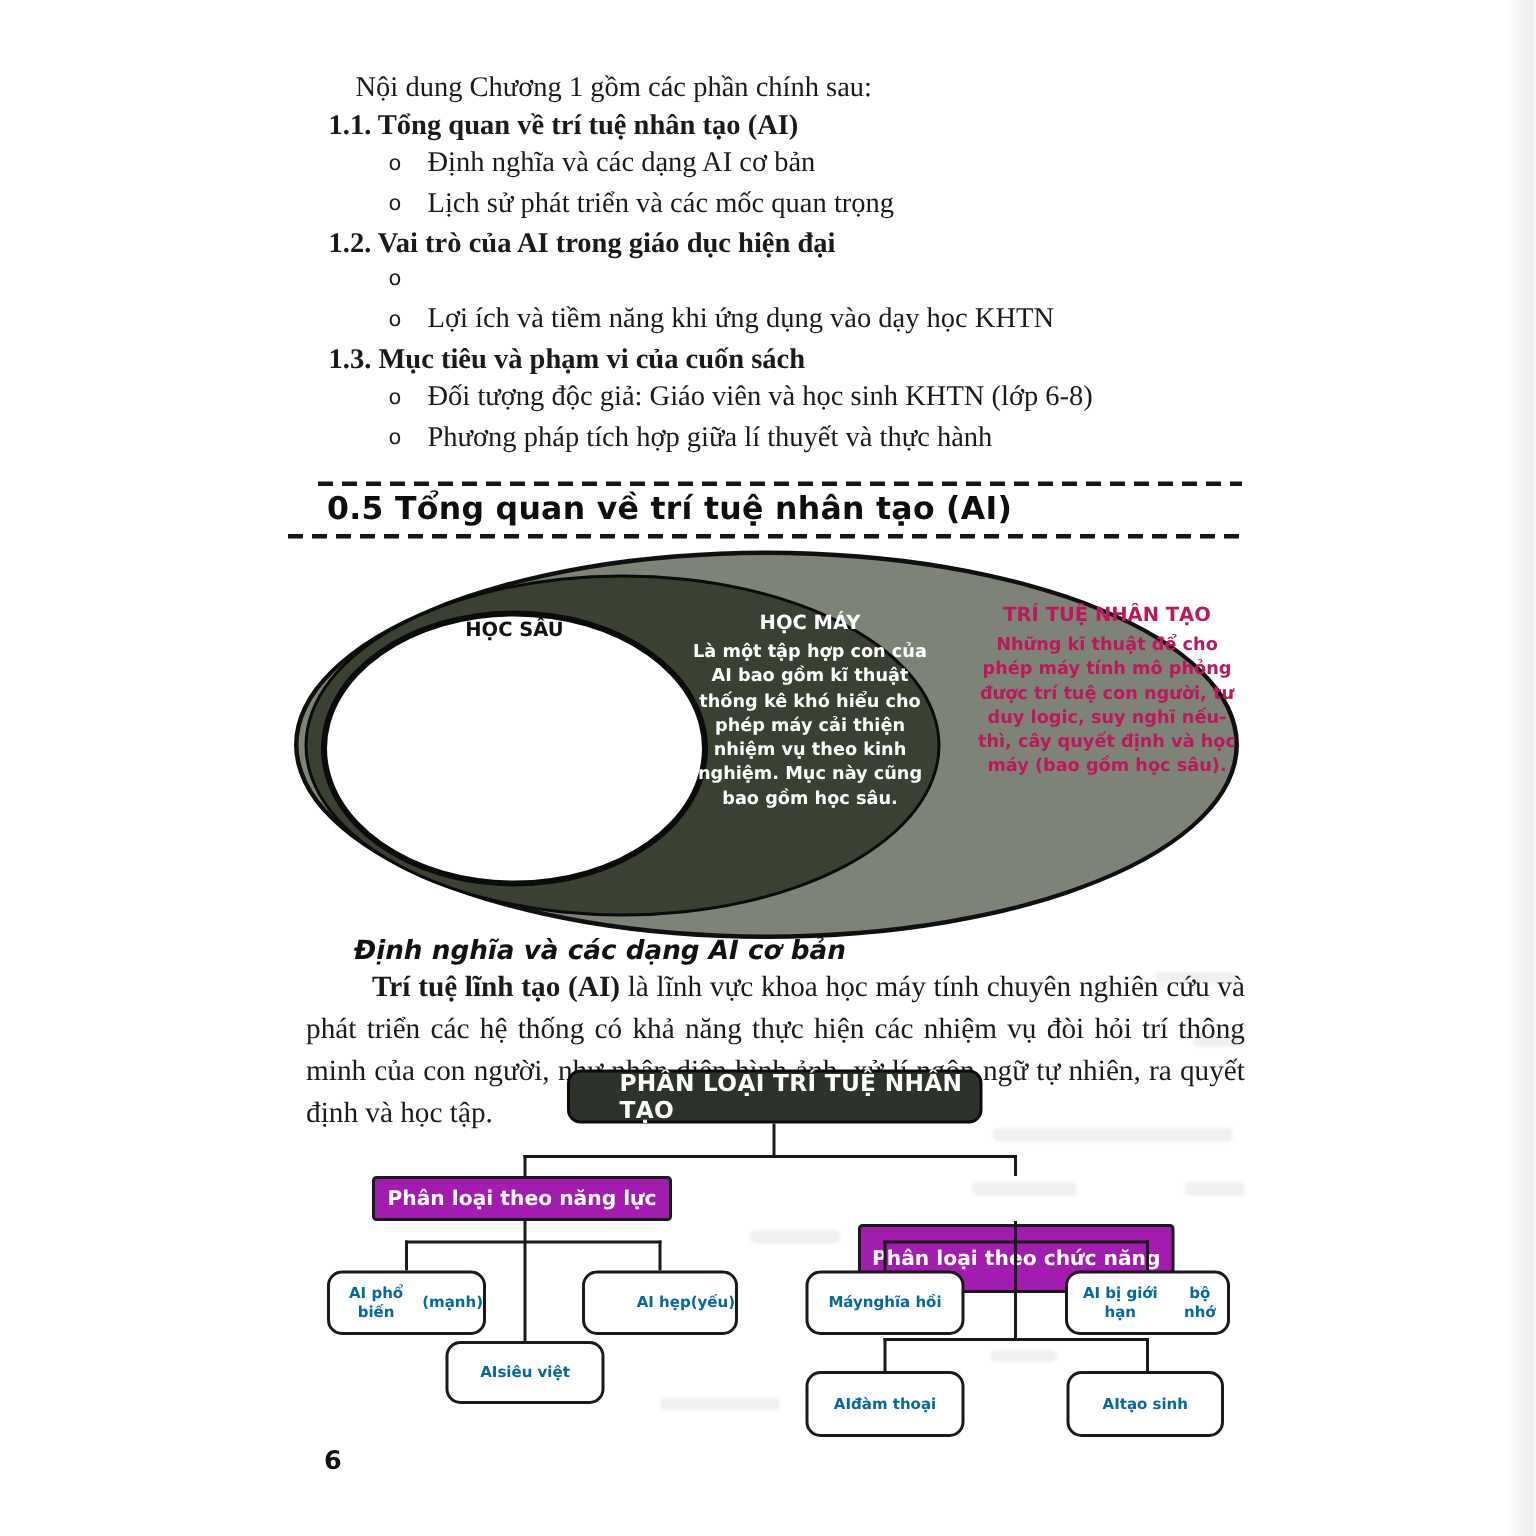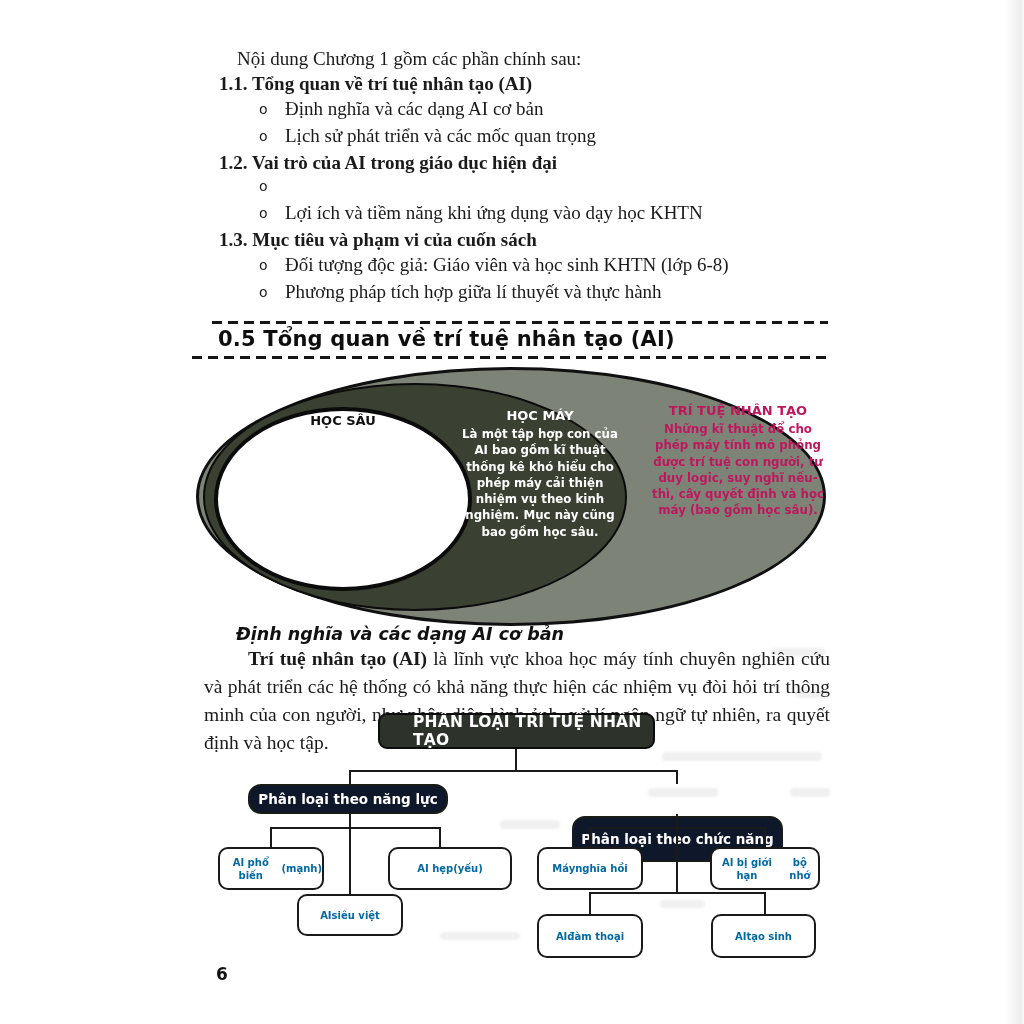--- a/index.html
+++ b/index.html
@@ -48,21 +48,21 @@
   
   .fc-root{
     display:flex;align-items:center;justify-content:center;
     background:#2d332b;color:#fff;border:2px solid #0c0c0c;border-radius:9px;
     font-family:"DejaVu Sans",sans-serif;font-weight:bold;font-size:15.5px;letter-spacing:.2px;
     box-sizing:border-box;
     padding-left:33px;
   }
   .fc-branch{
     display:flex;align-items:center;justify-content:center;
-    background:#0f172a;color:#fff;border:2px solid #181c16;border-radius:13px;
+    background:#a21caf;color:#fff;border:2px solid #181c16;border-radius:3px;
     font-family:"DejaVu Sans",sans-serif;font-weight:bold;font-size:13.5px;
     box-sizing:border-box;
   }
   .leaf{
     display:flex;flex-direction:row;align-items:center;justify-content:center;
     background:#fff;border:2px solid #1a1a1a;border-radius:10px;
     font-family:"DejaVu Sans",sans-serif;font-weight:600;font-size:10px;line-height:1.3;
     color:#0369a1;box-sizing:border-box;text-align:center;
   }
   .ln{position:absolute;background:#1a1a1a;}
@@ -128,21 +128,21 @@
     <div class="vt-body">Là một tập hợp con của AI bao gồm kĩ thuật thống kê khó hiểu cho phép máy cải thiện nhiệm vụ theo kinh nghiệm. Mục này cũng bao gồm học sâu.</div>
   </div>
 
   <div class="venn-text" style="left:626px;top:403px;width:172px;color:#be185d;margin-left:26px;">
     <div class="vt-title">TRÍ TUỆ NHÂN TẠO</div>
     <div class="vt-body">Những kĩ thuật để cho phép máy tính mô phỏng được trí tuệ con người, tư duy logic, suy nghĩ nếu-thì, cây quyết định và học máy (bao gồm học sâu).</div>
   </div>
 </div>
 
 <div class="abs subsec">Định nghĩa và các dạng AI cơ bản</div>
-<p class="abs para" style="margin:0;"><span class="lead">Trí tuệ nhân tạo (AI)</span><span> là lĩnh vực khoa học máy tính chuyên nghiên cứu và phát triển các hệ thống có khả năng thực hiện các nhiệm vụ đòi hỏi trí thông minh của con người, như nhận diện hình ảnh, xử lí ngôn ngữ tự nhiên, ra quyết định và học tập.</span></p>
+<p class="abs para" style="margin:0;"><span class="lead">Trí tuệ lĩnh tạo (AI)</span><span> là lĩnh vực khoa học máy tính chuyên nghiên cứu và phát triển các hệ thống có khả năng thực hiện các nhiệm vụ đòi hỏi trí thông minh của con người, như nhận diện hình ảnh, xử lí ngôn ngữ tự nhiên, ra quyết định và học tập.</span></p>
 
 <div class="abs fc-root" style="left:378px;top:713px;width:277px;height:36px;">PHÂN LOẠI TRÍ TUỆ NHÂN TẠO</div>
 
 <div class="ln" style="left:515px;top:749px;width:2px;height:21px;"></div>
 <div class="ln" style="left:349px;top:770px;width:329px;height:2px;"></div>
 <div class="ln" style="left:349px;top:770px;width:2px;height:14px;"></div>
 <div class="ln" style="left:676px;top:770px;width:2px;height:14px;"></div>
 
 <div class="abs fc-branch" style="left:248px;top:784px;width:200px;height:30px;">Phân loại theo năng lực</div>
 <div class="abs fc-branch" style="left:572px;top:816px;width:211px;height:46px;">Phân loại theo chức năng</div>
@@ -157,21 +157,21 @@
 <div class="ln" style="left:589px;top:827px;width:2px;height:20px;"></div>
 <div class="ln" style="left:764px;top:827px;width:2px;height:20px;"></div>
 <div class="ln" style="left:589px;top:892px;width:177px;height:2px;"></div>
 <div class="ln" style="left:589px;top:892px;width:2px;height:22px;"></div>
 <div class="ln" style="left:764px;top:892px;width:2px;height:22px;"></div>
 
 <div class="abs leaf" style="left:218px;top:847px;width:106px;height:43px;">
   <span>AI phổ biến</span>
   <span>(mạnh)</span>
 </div>
-<div class="abs leaf" style="left:388px;top:847px;width:124px;height:43px;">
+<div class="abs leaf" style="left:388px;top:847px;width:104px;height:43px;justify-content:flex-end;">
   <span>AI hẹp</span>
   <span>(yếu)</span>
 </div>
 <div class="abs leaf" style="left:297px;top:894px;width:106px;height:42px;">
   <span>AI</span>
   <span>siêu việt</span>
 </div>
 <div class="abs leaf" style="left:537px;top:847px;width:106px;height:43px;text-align:center;">
   <span>Máy</span>
   <span>nghĩa hồi</span>

